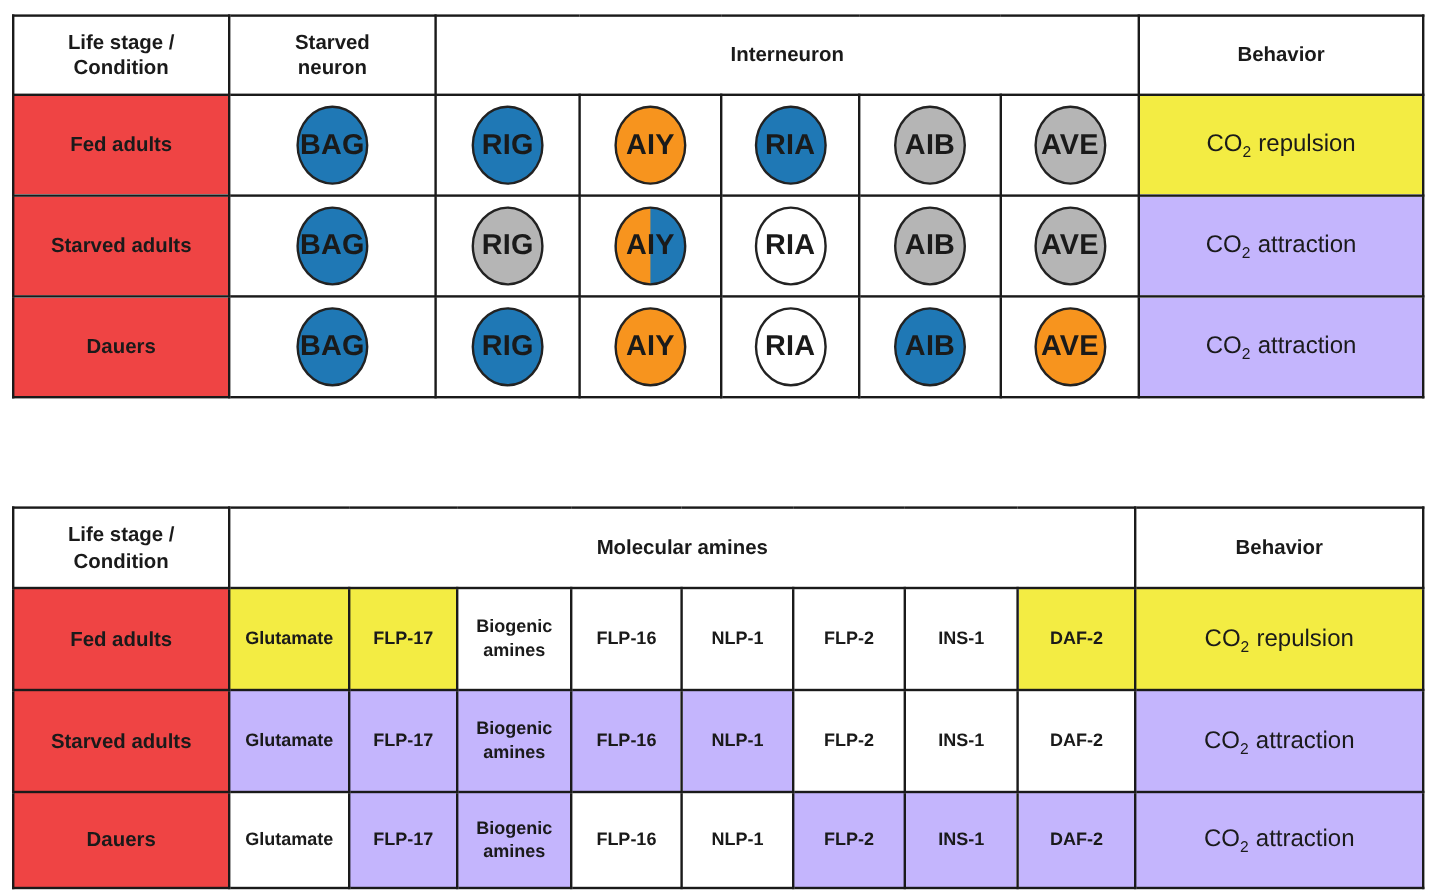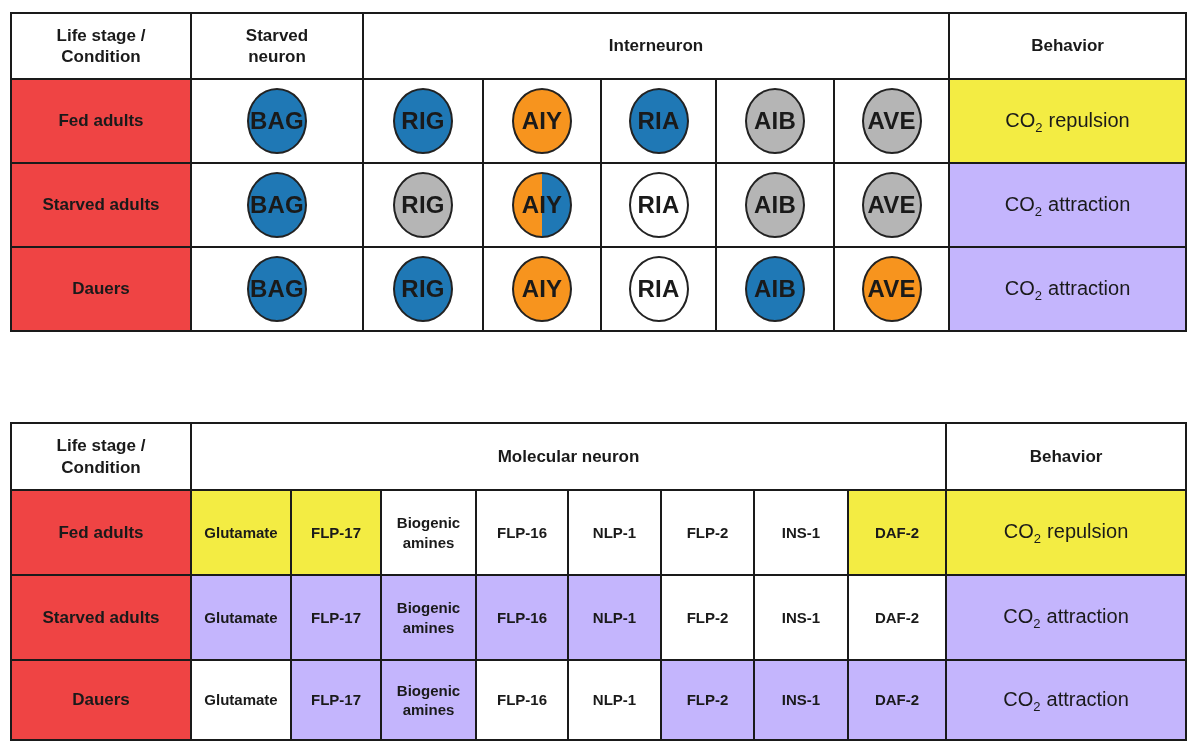--- a/index.html
+++ b/index.html
@@ -238,21 +238,21 @@
       <col style="width:93px">
         <col style="width:93px">
         <col style="width:94px">
         <col style="width:98px">
       <col style="width:240px">
     </colgroup>
     <tbody>
         <tr class="hdr-row">
       <th>Life stage /
 Condition</th>
-      <th colspan="8">Molecular neuron</th>
+      <th colspan="8">Molecular amines</th>
       <th>Behavior</th>
     </tr>
 
     <tr class="data-row">
       <td class="label-cell">Fed adults</td>
       <td class="signal-cell" data-color="yellow">Glutamate</td>
       <td class="signal-cell" data-color="yellow">FLP-17</td>
       <td class="signal-cell" data-color="white">Biogenic
 amines</td>
       <td class="signal-cell" data-color="white">FLP-16</td>

